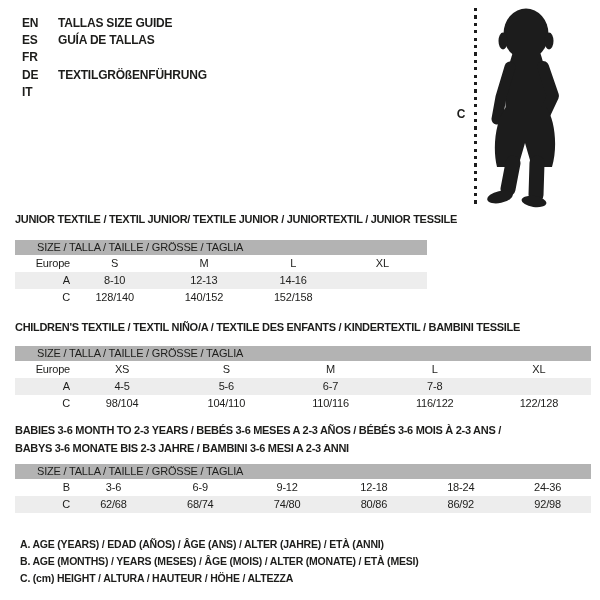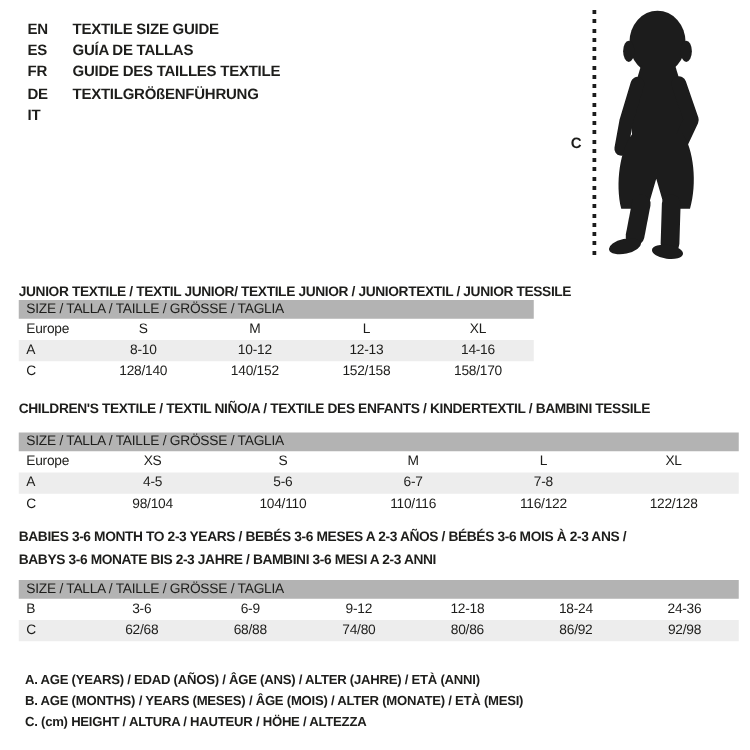--- a/index.html
+++ b/index.html
@@ -23,61 +23,60 @@
       var(--silhouette,#1c1c1c) 0px,var(--silhouette,#1c1c1c) 3.2px,
       transparent 3.2px,transparent 7.4px);
   }
   .figure-label{position:absolute;left:452px;top:107px;width:18px;
     font-size:12px;font-weight:bold;text-align:center;}
   .baby-svg{position:absolute;left:480px;top:7px;}
   
   .sec-title{position:absolute;left:15px;width:575px;
     font-size:11px;font-weight:bold;letter-spacing:-0.3px;
     line-height:17.5px;white-space:nowrap;}
-  .t1-title{top:211px;margin-top:15px;}
+  .t1-title{top:211px;}
   .t2-title{top:319px;}
   .t3-title{top:422px;white-space:normal;}
   
   .size-table{position:absolute;left:15px;}
   .tbl-junior{top:240px;width:412px;}
   .tbl-children{top:346px;width:576px;}
   .tbl-babies{top:464px;width:576px;}
   .size-bar{height:15px;line-height:15px;
     background:var(--size-bar-bg,#b3b3b3);
-    padding-left:6px;font-size:11px;letter-spacing:-0.2px;}
+    padding-left:22px;font-size:11px;letter-spacing:-0.2px;}
   .trow{display:grid;height:17px;line-height:17px;
     font-size:11px;letter-spacing:-0.2px;}
   .cols5{grid-template-columns:55px repeat(4,1fr);}
   .cols6{grid-template-columns:55px repeat(5,1fr);}
   .cols7{grid-template-columns:55px repeat(6,1fr);}
   .cell{text-align:center;overflow:hidden;}
-  .cell.lab{text-align:left;padding-left:6px;}
+  .cell.lab{text-align:right;padding-left:6px;}
   .alt{background:var(--alt-row-bg,#ededed);}
   
   .footnotes{position:absolute;left:20px;top:536px;width:560px;}
   .footnote{height:16.8px;line-height:16.8px;
     font-size:10.5px;font-weight:bold;letter-spacing:-0.2px;white-space:nowrap;}
 </style>
 </head>
 <body>
 
 <div class="canvas">
 
   <div class="lang-block">
     <div class="lang-row">
       <span class="lang-code">EN</span>
-      <span class="lang-title">TEXTILE SIZE GUIDE</span>
+      <span class="lang-title">TALLAS SIZE GUIDE</span>
     </div>
     <div class="lang-row">
       <span class="lang-code">ES</span>
       <span class="lang-title">GUÍA DE TALLAS</span>
     </div>
     <div class="lang-row">
       <span class="lang-code">FR</span>
-      <span class="lang-title">GUIDE DES TAILLES TEXTILE</span>
     </div>
     <div class="lang-row">
       <span class="lang-code">DE</span>
       <span class="lang-title">TEXTILGRÖßENFÜHRUNG</span>
     </div>
     <div class="lang-row">
       <span class="lang-code">IT</span>
     </div>
   </div>
 
@@ -105,30 +104,28 @@
     <div class="trow cols5">
       <span class="cell lab">Europe</span>
       <span class="cell">S</span>
       <span class="cell">M</span>
       <span class="cell">L</span>
       <span class="cell">XL</span>
     </div>
     <div class="trow cols5 alt">
       <span class="cell lab">A</span>
       <span class="cell">8-10</span>
-      <span class="cell">10-12</span>
       <span class="cell">12-13</span>
       <span class="cell">14-16</span>
     </div>
     <div class="trow cols5">
       <span class="cell lab">C</span>
       <span class="cell">128/140</span>
       <span class="cell">140/152</span>
       <span class="cell">152/158</span>
-      <span class="cell">158/170</span>
     </div>
   </div>
 
   <div class="sec-title t2-title">CHILDREN'S TEXTILE / TEXTIL NIÑO/A / TEXTILE DES ENFANTS / KINDERTEXTIL / BAMBINI TESSILE</div>
   <div class="size-table tbl-children">
     <div class="size-bar">SIZE / TALLA / TAILLE / GRÖSSE / TAGLIA</div>
     <div class="trow cols6">
       <span class="cell lab">Europe</span>
       <span class="cell">XS</span>
       <span class="cell">S</span>
@@ -164,21 +161,21 @@
       <span class="cell">3-6</span>
       <span class="cell">6-9</span>
       <span class="cell">9-12</span>
       <span class="cell">12-18</span>
       <span class="cell">18-24</span>
       <span class="cell">24-36</span>
     </div>
     <div class="trow cols7 alt">
       <span class="cell lab">C</span>
       <span class="cell">62/68</span>
-      <span class="cell">68/88</span>
+      <span class="cell">68/74</span>
       <span class="cell">74/80</span>
       <span class="cell">80/86</span>
       <span class="cell">86/92</span>
       <span class="cell">92/98</span>
     </div>
   </div>
 
   <div class="footnotes">
     <div class="footnote">A. AGE (YEARS) / EDAD (AÑOS) / ÂGE (ANS) / ALTER (JAHRE) / ETÀ (ANNI)</div>
     <div class="footnote">B. AGE (MONTHS) / YEARS (MESES) / ÂGE (MOIS) / ALTER (MONATE) / ETÀ (MESI)</div>

